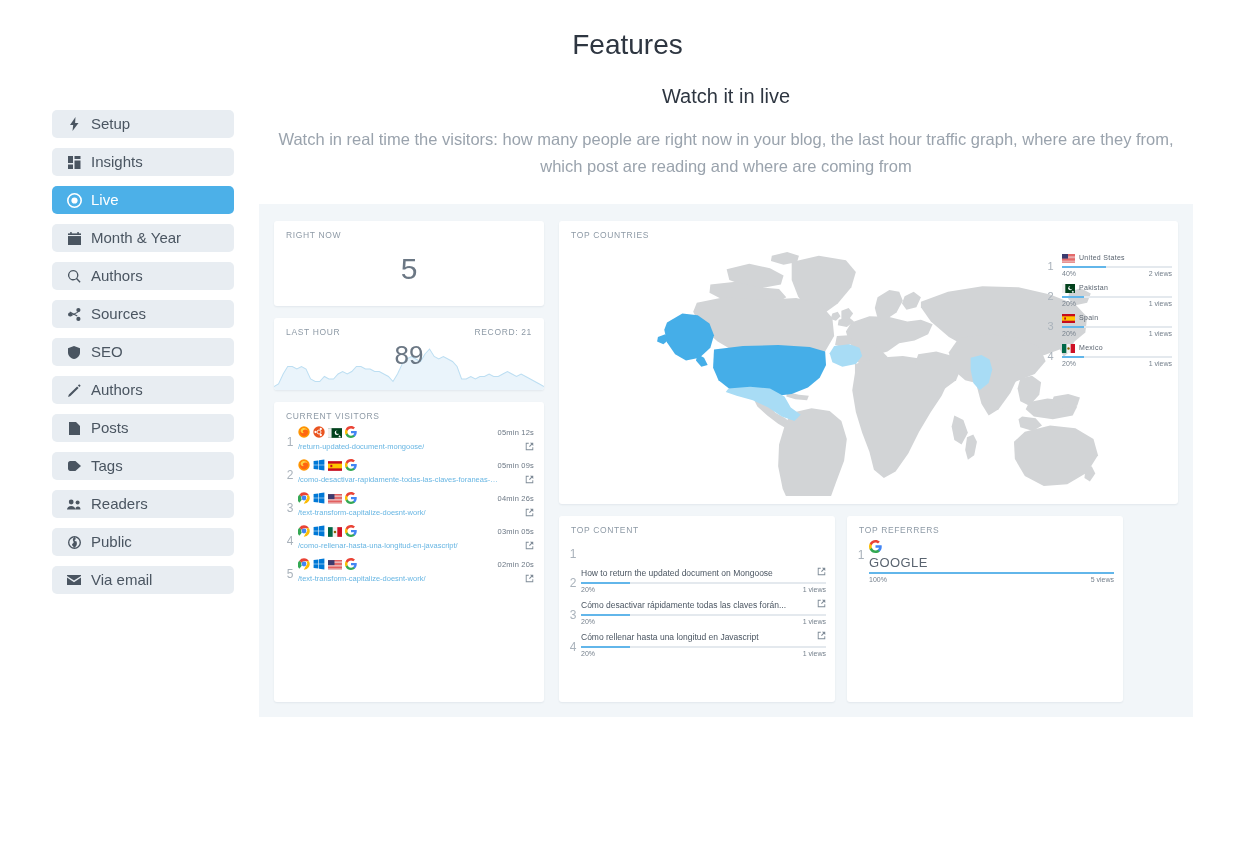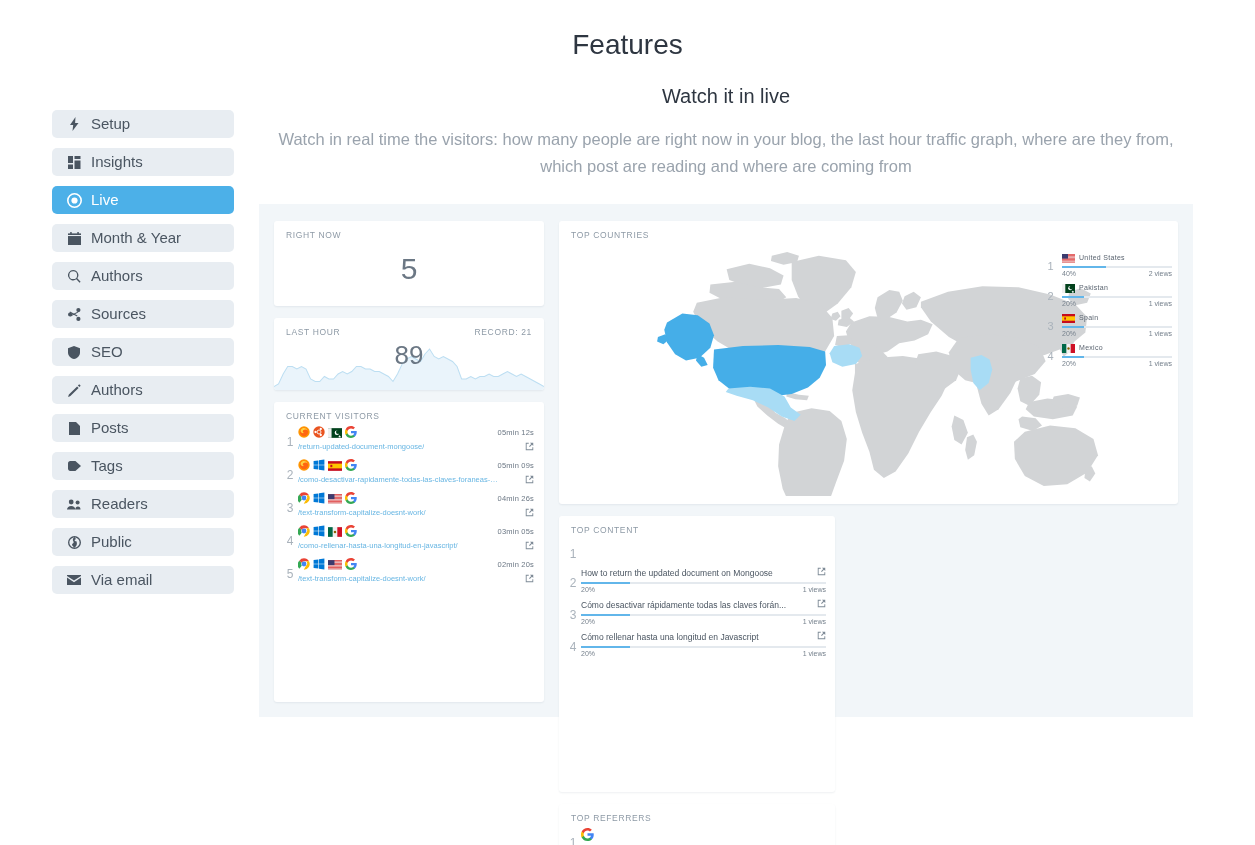--- a/index.html
+++ b/index.html
@@ -133,21 +133,21 @@
   .crank { font-size: 11px; color: #a9b2bb; width: 13px; flex: 0 0 13px; text-align: center; padding-top: 9px; }
   .cbody { flex: 1; min-width: 0; padding-left: 5px; }
   .cname-row { display: flex; align-items: center; gap: 4px; height: 13px; }
   .cname { font-size: 7px; color: #5a6470; letter-spacing: .3px; }
   .bar-track { height: 2px; background: #e4e9ee; margin-top: 2px; position: relative; }
   .bar-fill { height: 2px; background: #62b6ea; position: absolute; left: 0; top: 0; }
   .cstats { display: flex; justify-content: space-between; margin-top: 2px; }
   .cstats span { font-size: 7px; color: #76818d; }
 
   
-  .dash-bottom { display: flex; gap: 12px; height: 186px; flex-direction: column; }
+  .dash-bottom { display: flex; gap: 12px; height: 186px; }
   .card-content { width: 276px; flex: 0 0 276px; }
   .card-ref { width: 276px; flex: 0 0 276px; }
 
   .trow { display: flex; padding: 3px 9px 3px 6px; }
   .trank { font-size: 12px; color: #a9b2bb; width: 16px; flex: 0 0 16px; text-align: center; padding-top: 9px; }
   .tbody { flex: 1; min-width: 0; }
   .ttop { display: flex; align-items: flex-start; justify-content: space-between; gap: 6px; }
   .ttitle {
     font-size: 8.5px; color: #4a5561; white-space: nowrap;
     overflow: hidden; text-overflow: ellipsis; line-height: 13px;

